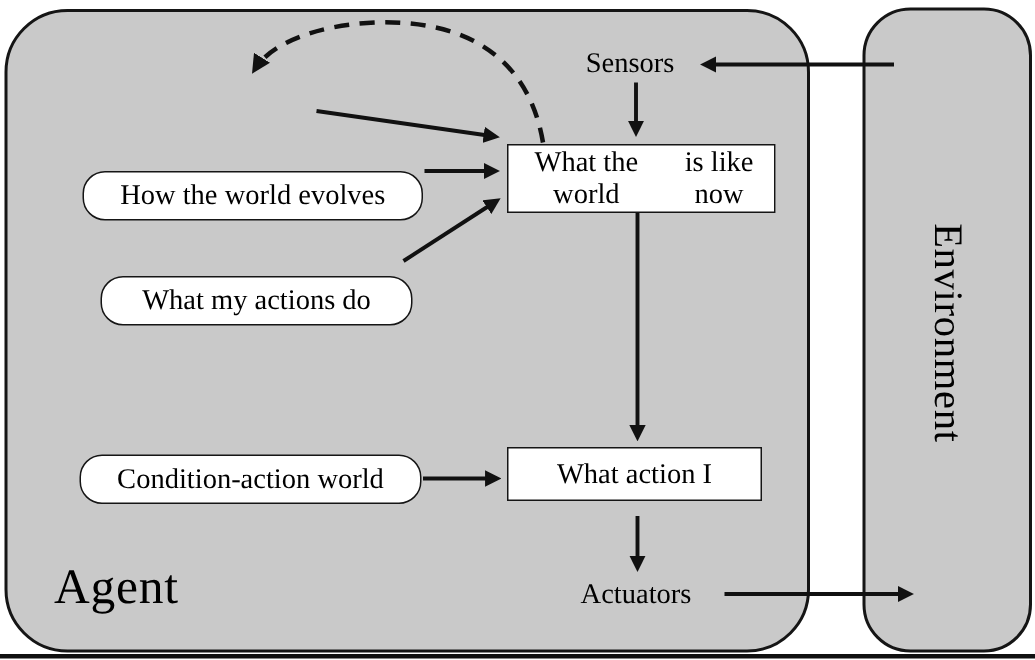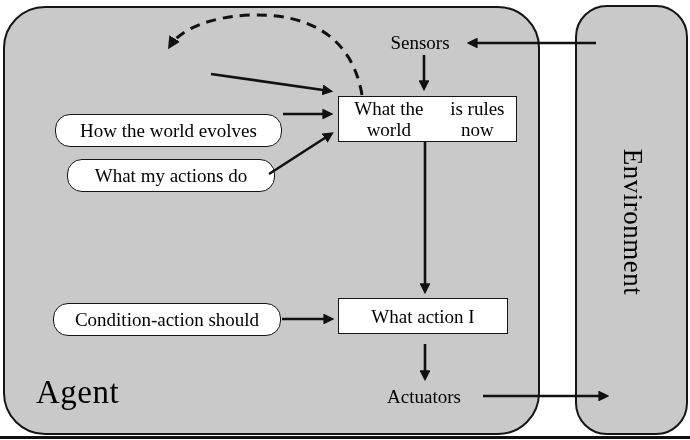--- a/index.html
+++ b/index.html
@@ -19,21 +19,21 @@
     position:absolute;left:0;top:436px;width:690px;height:3px;background:#101010;
   }
   .pill{
     position:absolute;background:#ffffff;border:1.7px solid #151515;
     border-radius:15px;box-sizing:border-box;
     display:flex;align-items:center;justify-content:center;
     font-size:19px;white-space:nowrap;
   }
   #pill-state{left:122px;top:60px;width:91px;height:29px;}
   #pill-evolves{left:55px;top:98px;width:227px;height:33px;margin-top:16px;}
-  #pill-actions{left:67px;top:159px;width:208px;height:33px;}
+  #pill-actions{left:67px;top:184px;width:208px;height:33px;}
   #pill-rules{left:53px;top:303px;width:228px;height:33px;}
   .proc{
     position:absolute;background:#ffffff;border:1.7px solid #151515;
     box-sizing:border-box;text-align:center;font-size:19px;line-height:21px;
     display:flex;flex-direction:row;align-items:center;justify-content:center;
   }
   #box-world{left:338px;top:96px;width:179px;height:46px;}
   #box-action{left:338px;top:298px;width:170px;height:36px;}
   .io-label{
     position:absolute;font-size:19px;text-align:center;white-space:nowrap;
@@ -65,26 +65,26 @@
   <div id="label-sensors" class="io-label">Sensors</div>
   <div id="label-actuators" class="io-label">Actuators</div>
 
   <div id="pill-evolves" class="pill">
     <span>How the world evolves</span>
   </div>
   <div id="pill-actions" class="pill">
     <span>What my actions do</span>
   </div>
   <div id="pill-rules" class="pill">
-    <span>Condition-action should</span>
+    <span>Condition-action world</span>
   </div>
 
   <div id="box-world" class="proc">
     <span>What the world</span>
-    <span>is rules now</span>
+    <span>is like now</span>
   </div>
   <div id="box-action" class="proc">
     <span>What action I</span>
   </div>
 
   <svg id="arrow-layer" width="690" height="440" viewBox="0 0 690 440">
     <defs>
       <marker id="ah" viewBox="0 0 10 10" refX="7" refY="5" markerWidth="4.2" markerHeight="4.2" orient="auto-start-reverse">
         <path d="M0,0 L10,5 L0,10 z" fill="#111111"></path>
       </marker>

